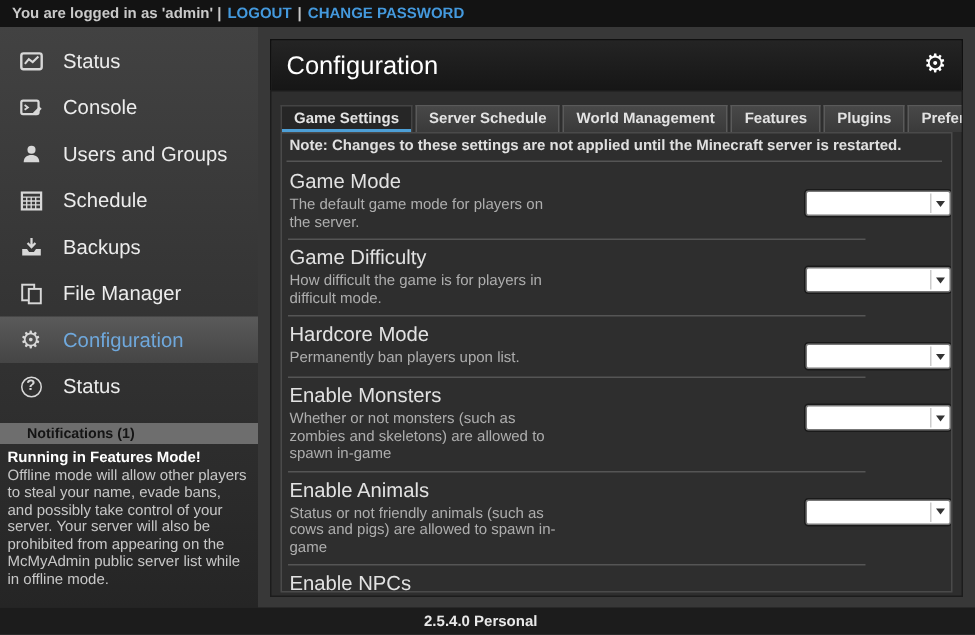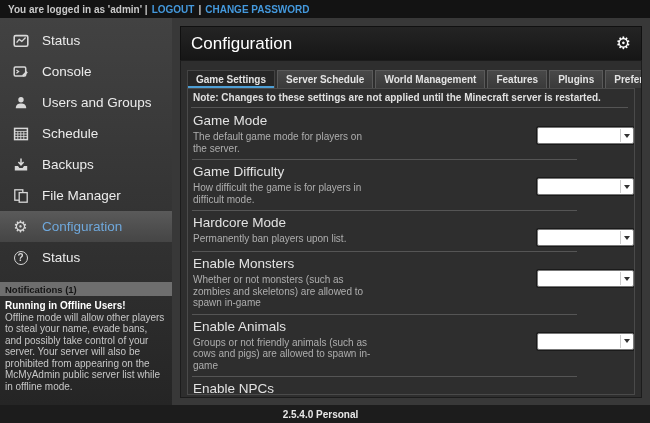--- a/index.html
+++ b/index.html
@@ -40,21 +40,21 @@
   .gear-glyph { font-family:"DejaVu Sans",sans-serif; font-size:16px; color:#d8d8d8; line-height:17px; }
   .q-circle {
     width:14px; height:14px; border-radius:50%; border:1.5px solid #d8d8d8;
     font-size:10px; font-weight:bold; color:#d8d8d8;
     display:flex; align-items:center; justify-content:center;
   }
 
   .notif-header {
     margin-top:9px; height:14px; background:#6e6e6e;
     font-size:9.5px; font-weight:bold; color:#141414;
-    display:flex; align-items:center; padding-left:5px;
+    display:flex; align-items:center; padding-left:18px;
   }
   .notif-body { padding:4px 6px 0 5px; }
   .notif-title { font-size:10px; font-weight:bold; color:#fff; line-height:11.5px; }
   .notif-text  { font-size:10px; color:#c7c7c7; line-height:11.5px; }
 
   
   .main { flex:1 1 auto; background:#383838; padding:8px 8px 0 8px; min-width:0; }
   .panel-header {
     height:34px; background:linear-gradient(#242424,#161616);
     display:flex; align-items:center; justify-content:space-between;
@@ -196,21 +196,21 @@
         </div>
         <div class="menu-item">
           <span class="mi-icon">
             <span class="q-circle">?</span>
           </span>
           <span class="mi-label">Status</span>
         </div>
       </div>
     <div class="notif-header">Notifications (1)</div>
     <div class="notif-body">
-      <div class="notif-title">Running in Offline Users!</div>
+      <div class="notif-title">Running in Features Mode!</div>
       <div class="notif-text">Offline mode will allow other players to steal your name, evade bans, and possibly take control of your server. Your server will also be prohibited from appearing on the McMyAdmin public server list while in offline mode.</div>
     </div>
   </div>
 
   <div class="main">
     <div class="panel-header">
       <span class="panel-title">Configuration</span>
       <span class="panel-gear">⚙</span>
     </div>
     <div class="panel-body">
@@ -277,21 +277,21 @@
                   <span class="sel-value"></span>
                   <span class="sel-arrow-box">
                     <i class="caret"></i>
                   </span>
                 </div>
               </div>
             </div>
             <div class="setting-row">
               <div class="s-left">
                 <div class="s-name">Enable Animals</div>
-                <div class="s-desc">Groups or not friendly animals (such as cows and pigs) are allowed to spawn in-game</div>
+                <div class="s-desc">Status or not friendly animals (such as cows and pigs) are allowed to spawn in-game</div>
               </div>
               <div class="s-right">
                 <div class="select">
                   <span class="sel-value"></span>
                   <span class="sel-arrow-box">
                     <i class="caret"></i>
                   </span>
                 </div>
               </div>
             </div>

